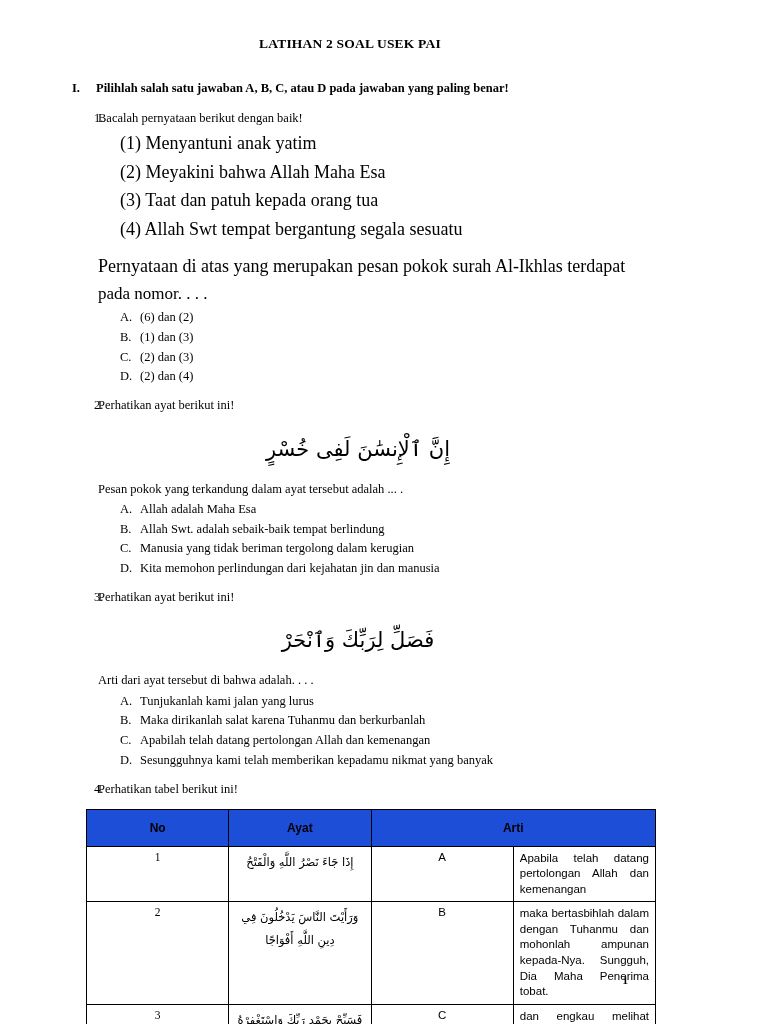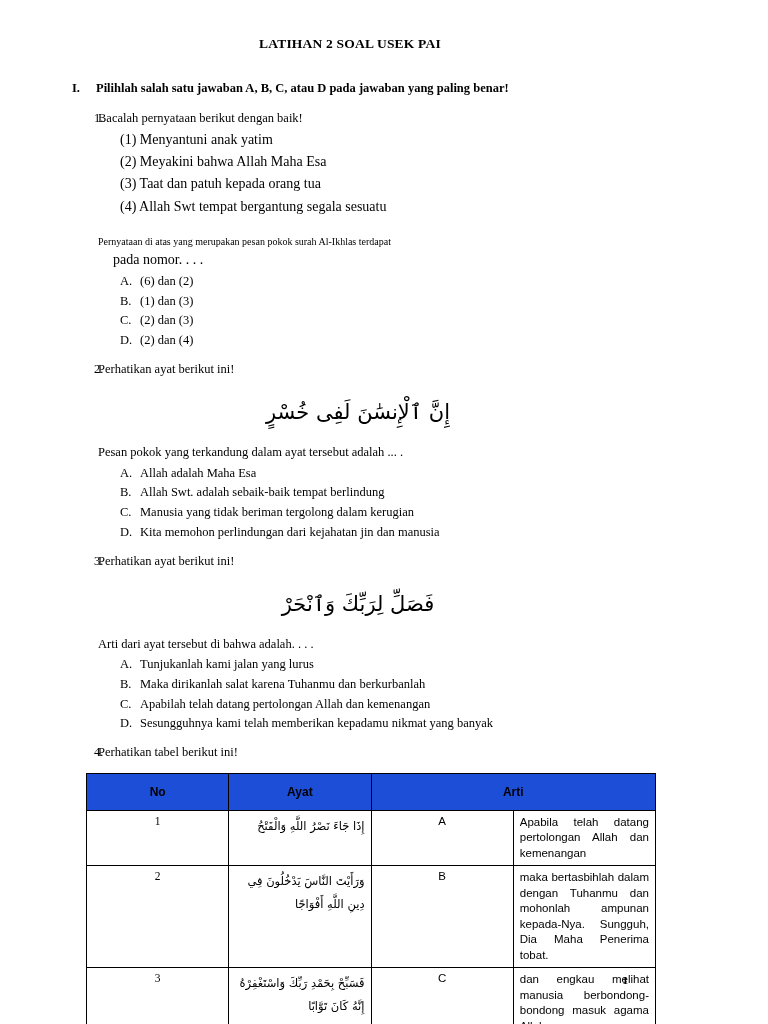--- a/index.html
+++ b/index.html
@@ -82,36 +82,35 @@
     font-size: 12.5px;
     line-height: 1.55;
   }
 
   .sub-list {
     margin: 1px 0 0 0;
     padding: 0;
     list-style: none;
   }
   .sub-list li {
-    font-size: 14px;
+    font-size: 18px;
     line-height: 1.58;
     padding-left: 22px;
   }
 
   .para {
-    margin-top: 16px;
-    font-size: 10px;
+    margin-top: 10px;
+    font-size: 18px;
     line-height: 1.55;
     text-align: justify;
     text-justify: inter-word;
   }
   .para-tail {
-    font-size: 14px;
-    line-height: 1.55;
-    margin-left: 15px;
+    font-size: 17px;
+    line-height: 1.55;
   }
 
   .options {
     margin: 1px 0 0 0;
     padding: 0;
     list-style: none;
   }
   .options li {
     font-size: 12.5px;
     line-height: 1.58;
@@ -164,20 +163,21 @@
   }
   td.c-no {
     width: 42px;
     text-align: center;
     font-size: 11.5px;
     font-family: "Liberation Serif", "DejaVu Serif", serif;
     padding-top: 7px;
   }
   td.c-ayat {
     width: 185px;
+    text-align: center;
     direction: rtl;
     font-family: "DejaVu Sans", "Liberation Sans", sans-serif;
     font-size: 11px;
     line-height: 2.0;
     padding-top: 7px;
   }
   td.c-letter {
     width: 38px;
     text-align: center;
     font-size: 11.5px;

